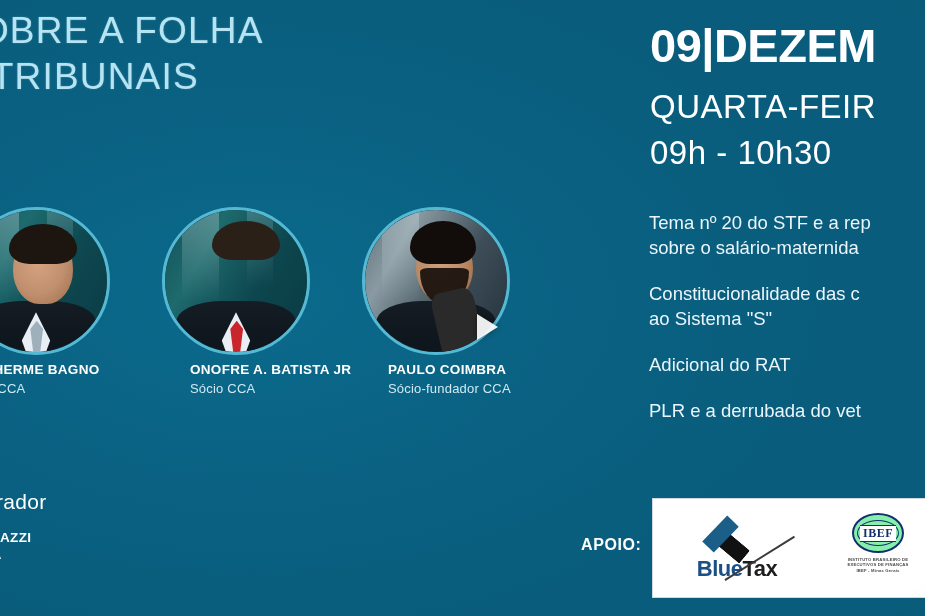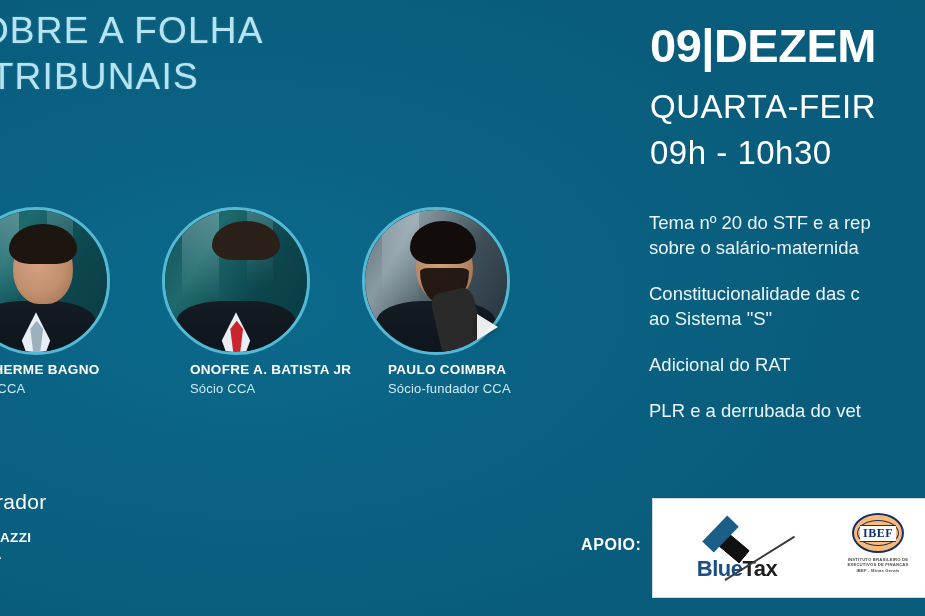--- a/index.html
+++ b/index.html
@@ -202,21 +202,21 @@
                border-bottom:2px solid #3b3b3b; transform:rotate(-32deg); }
   .bt-text { font-size:22px; font-weight:bold; letter-spacing:-.5px; margin-top:1px; }
   .bt-blue { color:#1b4f86; }
   .bt-tax  { color:#1e1e1e; }
 
   
   .logo-ibef { left:170px; top:14px; width:110px; }
   .ibef-seal {
     width:52px; height:40px; border-radius:50%;
     border:2px solid #13306e; display:flex; align-items:center; justify-content:center;
-    position:relative; background:#fdba74;
+    position:relative; background:#86efac;
   }
   .ibef-seal:before {
     content:""; position:absolute; left:3px; right:3px; top:5px; bottom:5px;
     border:1px solid #13306e; border-radius:50%;
   }
   .ibef-bar {
     position:relative; z-index:2; background:#fff; padding:0 3px;
     color:#13306e; font-size:12px; font-weight:bold; letter-spacing:.5px;
     font-family:"Liberation Serif", serif;
     border-top:1px solid #13306e; border-bottom:1px solid #13306e;

